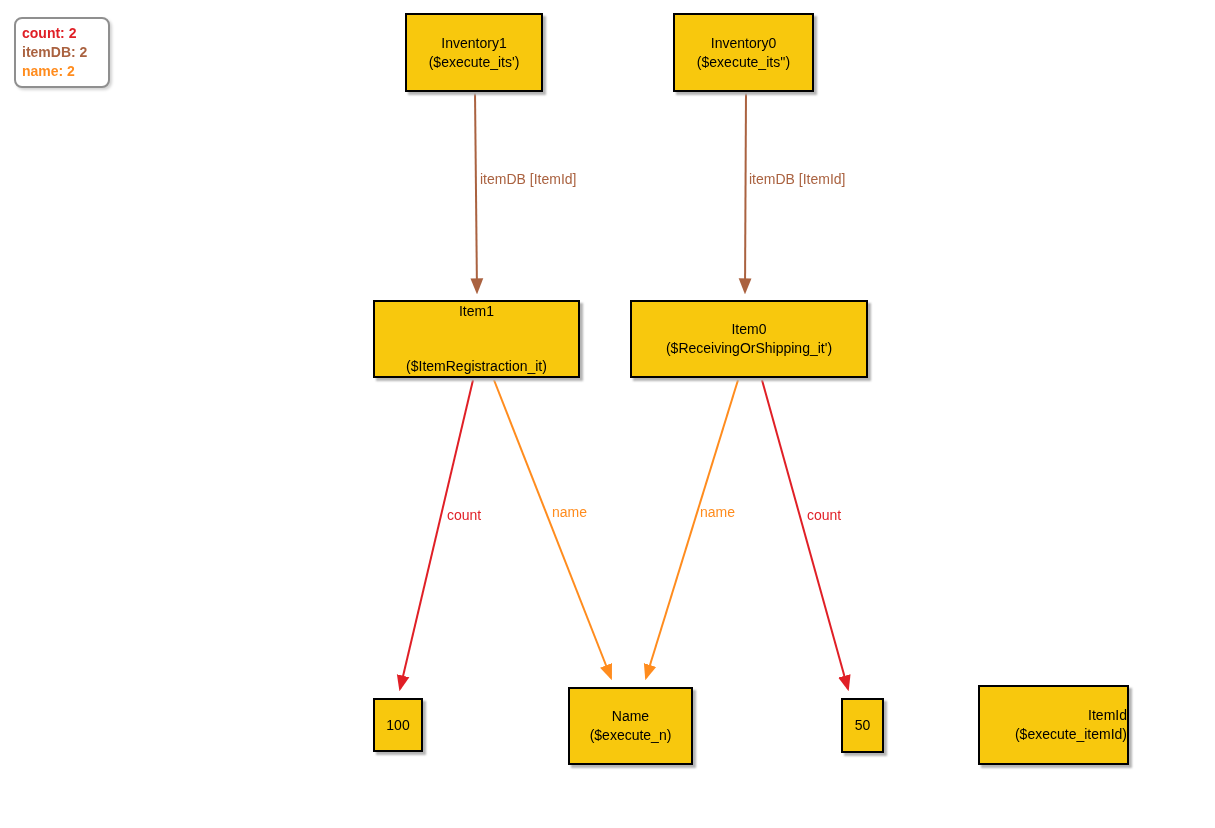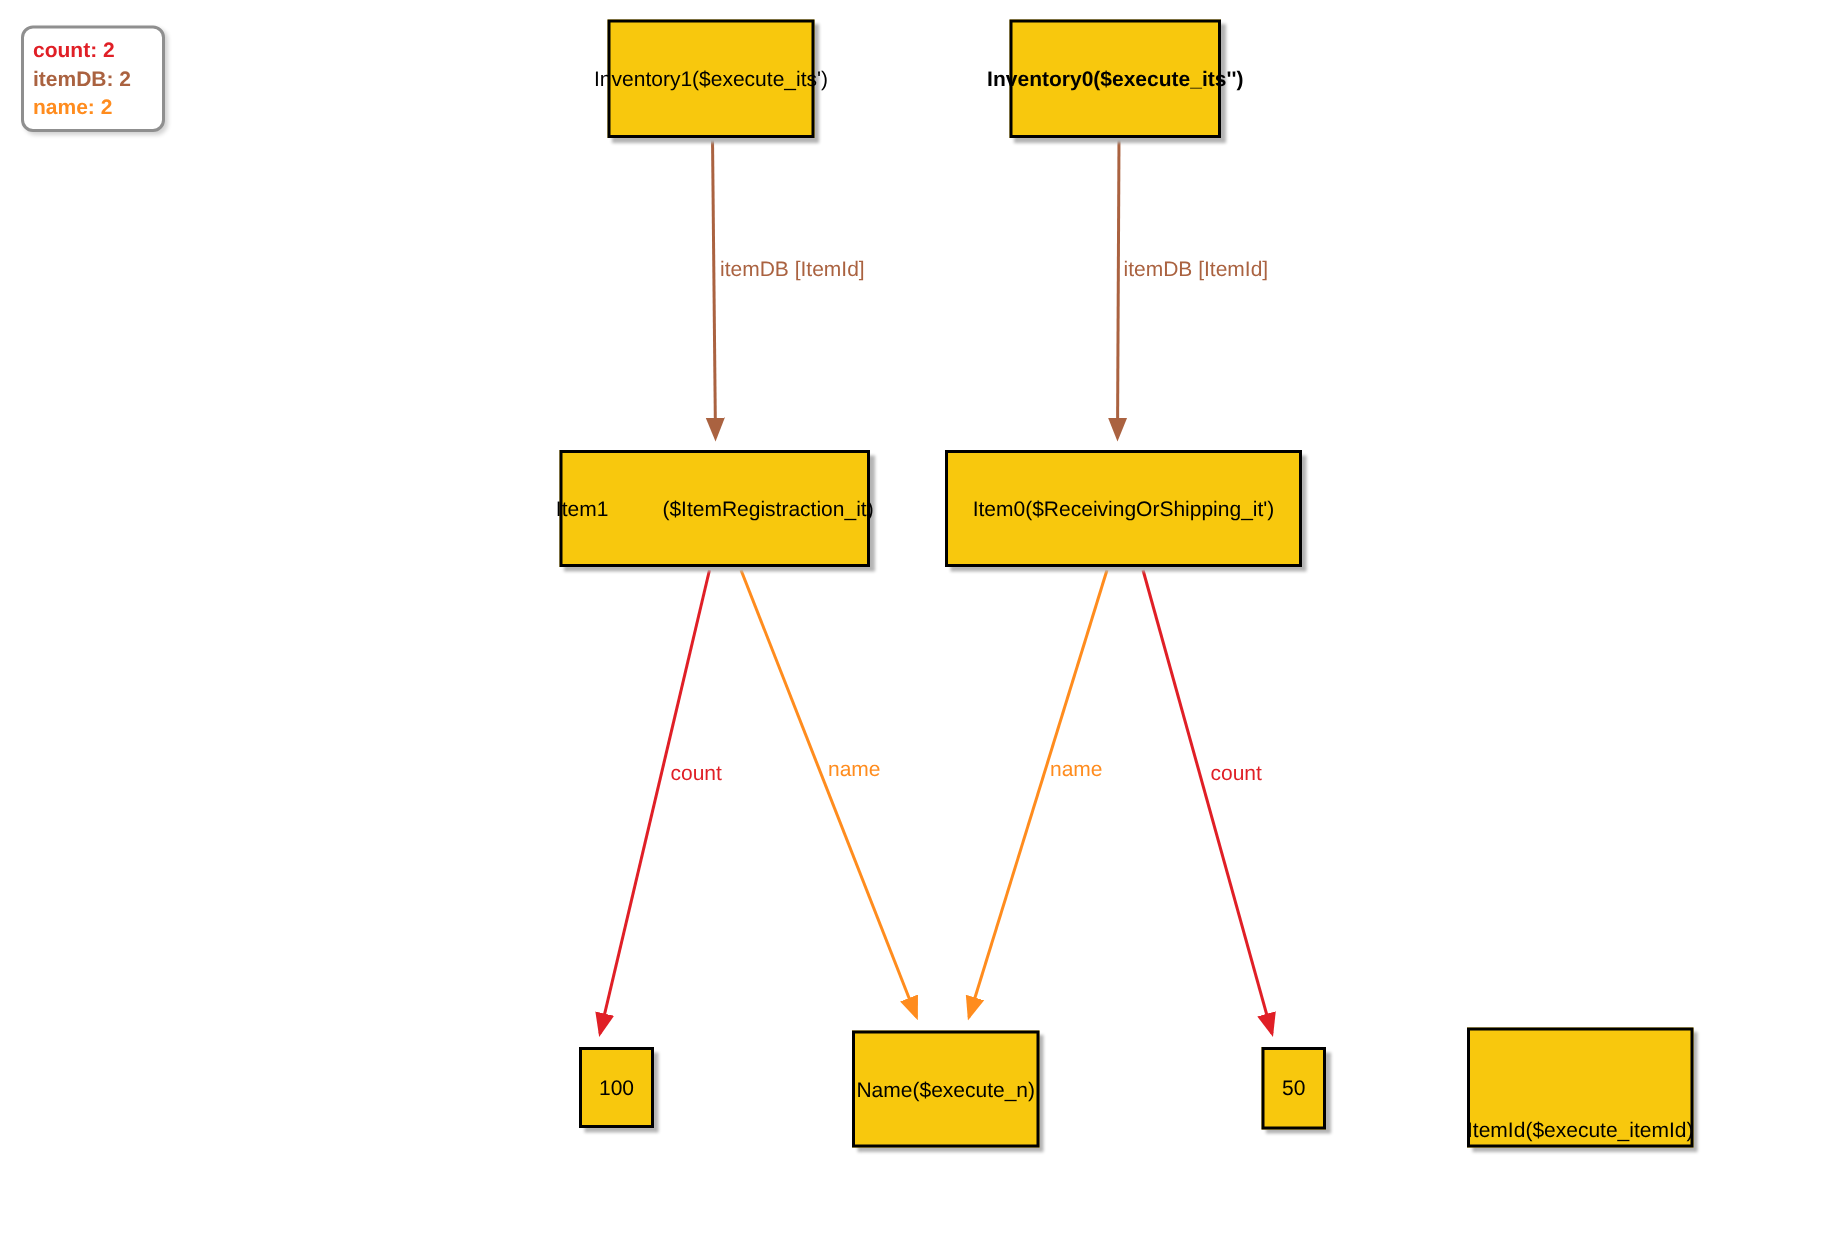--- a/index.html
+++ b/index.html
@@ -13,21 +13,21 @@
   }
 
   
   .node {
     position: absolute;
     box-sizing: border-box;
     background: var(--c-node_fill, #f8c80d);
     border: 2px solid var(--c-node_border, #000000);
     box-shadow: 3px 3px 2px #b4b4b4;
     display: flex;
-    flex-direction: row;
+    flex-direction: column;
     align-items: center;
     justify-content: center;
     text-align: center;
     color: #000;
     font-size: 14px;
     line-height: 19px;
   }
   .node .sub:empty { display: none; }
 
   
@@ -103,37 +103,37 @@
     <div class="lbl-count">count: 2</div>
     <div class="lbl-itemdb">itemDB: 2</div>
     <div class="lbl-name">name: 2</div>
   </div>
 
   <div class="node" style="left:405px; top:13px; width:138px; height:79px;">
     <span class="title">Inventory1</span>
     <span class="sub">($execute_its')</span>
   </div>
 
-  <div class="node" style="left:673px; top:13px; width:141px; height:79px;font-weight:bold;">
+  <div class="node" style="left:673px; top:13px; width:141px; height:79px;">
     <span class="title">Inventory0</span>
     <span class="sub">($execute_its'')</span>
   </div>
 
   <div class="node" style="left:373px; top:300px; width:207px; height:78px;gap:36px;">
     <span class="title">Item1</span>
     <span class="sub">($ItemRegistraction_it)</span>
   </div>
 
   <div class="node" style="left:630px; top:300px; width:238px; height:78px;">
     <span class="title">Item0</span>
     <span class="sub">($ReceivingOrShipping_it')</span>
   </div>
 
 
-  <div class="node" style="left:386px; top:698px; width:50px; height:54px;text-align:right;">
+  <div class="node" style="left:373px; top:698px; width:50px; height:54px;text-align:right;">
     <span class="title">100</span>
 
   </div>
 
   <div class="node" style="left:568px; top:687px; width:125px; height:78px;">
     <span class="title">Name</span>
     <span class="sub">($execute_n)</span>
   </div>
 
   <div class="node" style="left:841px; top:698px; width:43px; height:55px;">

